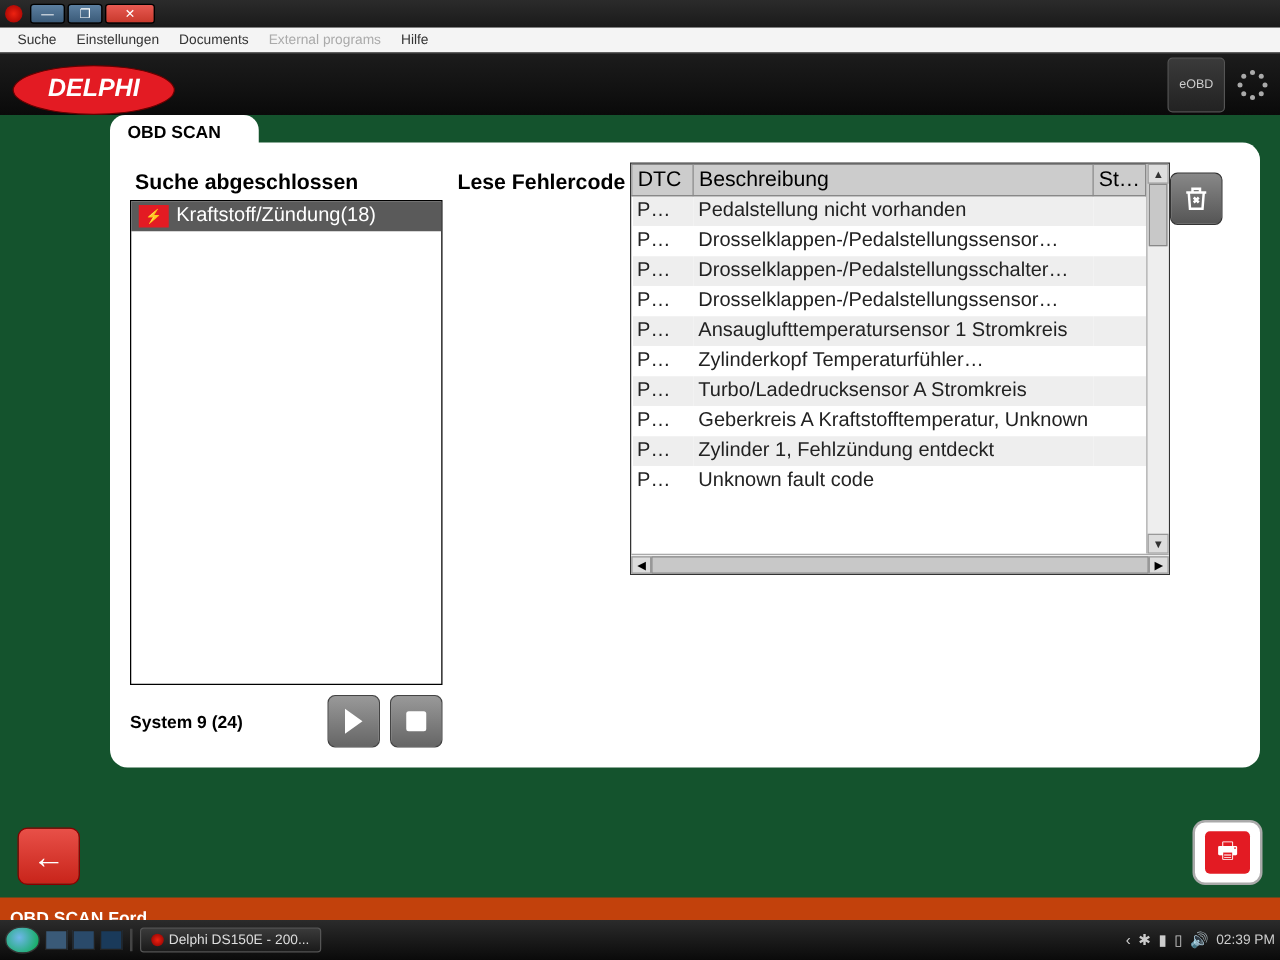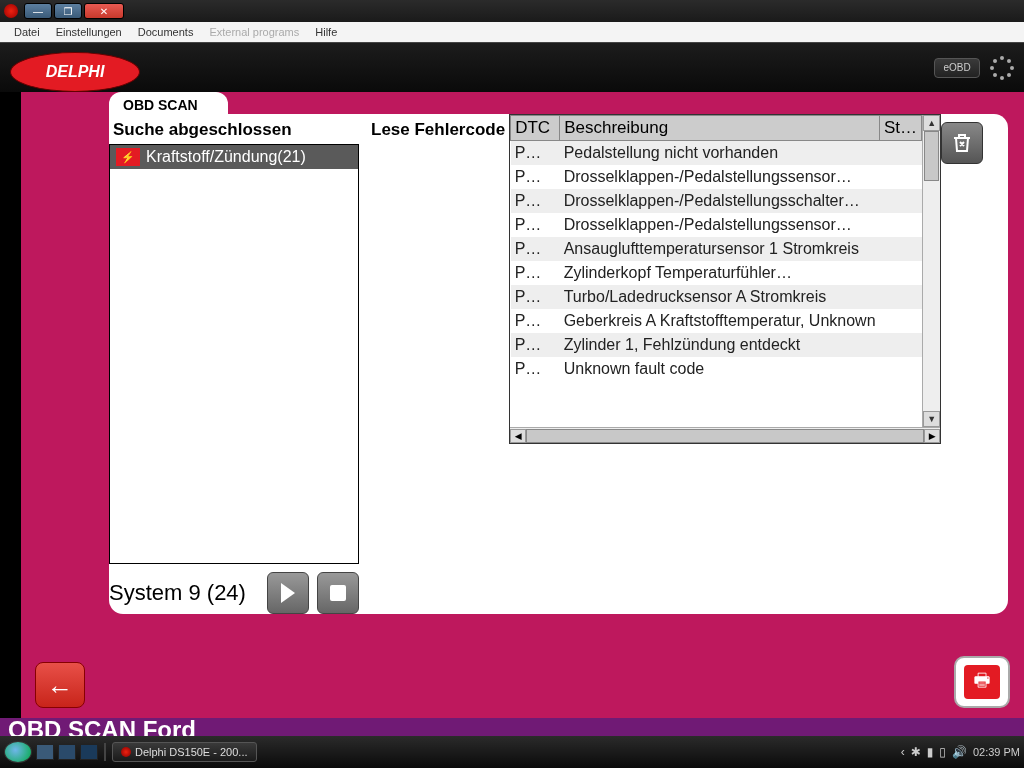--- a/index.html
+++ b/index.html
@@ -15,43 +15,43 @@
 .win-max { background: linear-gradient(#5c7fa0,#3a5a78); }
 .win-close { background: linear-gradient(#e85a52,#c8392c); width: 40px; }
 
 
 .menubar { height: 20px; background: #f4f4f4; display: flex; align-items: center; padding: 0 6px; font-size: 11px; color: #333; }
 .menubar .item { padding: 2px 8px; cursor: pointer; }
 .menubar .item.disabled { color: #aaa; }
 
 
 .brandbar { height: 50px; background: linear-gradient(#1c1c1c,#0a0a0a); border-top: 1px solid #444; display: flex; align-items: center; padding: 0 10px; position: relative; }
-.delphi-logo { width: 130px; height: 40px; background: #e31b23; border-radius: 50% / 50%; display: flex; align-items: center; justify-content: center; color: #fff; font-weight: bold; font-style: italic; font-size: 16px; border: 1px solid #600; margin-top: 8px; }
+.delphi-logo { width: 130px; height: 40px; background: #e31b23; border-radius: 50% / 50%; display: flex; align-items: center; justify-content: center; color: #fff; font-weight: bold; font-style: italic; font-size: 20px; border: 1px solid #600; margin-top: 8px; }
 .brand-right { position: absolute; right: 8px; display: flex; align-items: center; gap: 8px; }
-.eobd-btn { width: 46px; height: 20px; background: linear-gradient(#3a3a3a,#222); border: 1px solid #555; border-radius: 4px; color: #ccc; font-size: 10px; display: flex; align-items: center; justify-content: center; cursor: pointer; }
+.eobd-btn { width: 46px; height: 44px; background: linear-gradient(#3a3a3a,#222); border: 1px solid #555; border-radius: 4px; color: #ccc; font-size: 10px; display: flex; align-items: center; justify-content: center; cursor: pointer; }
 .dots-icon { width: 28px; height: 28px; display: flex; align-items: center; justify-content: center; }
 .dots-icon svg circle { fill: #aaa; }
 
 
-.main-area { position: absolute; left: 0; right: 0; top: 92px; bottom: 48px; background: #be185d; margin-left: 21px; }
+.main-area { position: absolute; left: 0; right: 0; top: 92px; bottom: 48px; background: #14532d; }
 
 
 .tab-label { position: absolute; left: 88px; top: 0; background: #fff; color: #000; font-size: 14px; font-weight: bold; padding: 5px 30px 5px 14px; border-radius: 12px 12px 0 0; z-index: 2; }
-.panel { position: absolute; left: 88px; right: 16px; top: 22px; height: 500px; background: #fff; border-radius: 0 14px 14px 14px; display: flex; gap: 8px; }
+.panel { position: absolute; left: 88px; right: 16px; top: 22px; height: 500px; background: #fff; border-radius: 0 14px 14px 14px; padding: 16px; display: flex; gap: 8px; }
 .panel-left { width: 250px; display: flex; flex-direction: column; }
 .panel-right { flex: 1; display: flex; flex-direction: row; }
 
 .section-title { font-size: 17px; font-weight: bold; color: #000; margin: 6px 4px 4px; }
 
 .left-list { flex: 1; border: 1px solid #000; background: #fff; }
 .left-row { background: #5a5a5a; color: #fff; font-size: 16px; padding: 3px 6px; display: flex; align-items: center; gap: 6px; }
 .row-icon { width: 24px; height: 18px; background: #e31b23; display: flex; align-items: center; justify-content: center; color: #fff; font-size: 11px; font-weight: bold; }
 
 .left-footer { display: flex; align-items: center; gap: 8px; margin-top: 8px; }
-.left-footer-text { font-size: 22px; font-weight: normal; flex: 1; }
+.left-footer-text { font-size: 14px; font-weight: bold; flex: 1; }
 .sq-btn { width: 42px; height: 42px; background: linear-gradient(#999,#666); border: 1px solid #444; border-radius: 6px; display: flex; align-items: center; justify-content: center; cursor: pointer; }
 .sq-btn.play::before { content: ""; border-left: 14px solid #fff; border-top: 10px solid transparent; border-bottom: 10px solid transparent; }
 .sq-btn.stop::before { content: ""; width: 16px; height: 16px; background: #fff; border-radius: 2px; }
 
 
 .right-table-wrap { border: 1px solid #333; background: #fff; display: flex; flex-direction: column; height: 330px; }
 .table-scroll { flex: 1; overflow: hidden; position: relative; }
 .dtc-table { width: calc(100% - 18px); border-collapse: collapse; font-size: 16px; color: #222; }
 .dtc-table th { background: #ccc; color: #000; text-align: left; padding: 2px 4px; border: 1px solid #888; font-weight: normal; font-size: 17px; }
 .dtc-table td { padding: 3px 4px; white-space: nowrap; overflow: hidden; text-overflow: ellipsis; }
@@ -72,21 +72,21 @@
 
 .no-systems { position: absolute; left: 0; right: 0; top: 435px; text-align: center; font-size: 22px; font-weight: bold; color: #000; }
 
 
 .back-btn { position: absolute; left: 14px; bottom: 12px; width: 50px; height: 46px; background: linear-gradient(#e85048,#c8241a); border: 1px solid #800; border-radius: 8px; display: flex; align-items: center; justify-content: center; cursor: pointer; }
 .back-btn::before { content: "←"; color: #fff; font-size: 26px; font-weight: bold; }
 .print-btn { position: absolute; right: 14px; bottom: 12px; width: 56px; height: 52px; background: #fff; border: 2px solid #aaa; border-radius: 10px; display: flex; align-items: center; justify-content: center; cursor: pointer; }
 .print-btn .inner { width: 36px; height: 34px; background: #e31b23; border-radius: 4px; display:flex; align-items:center; justify-content:center; color:#fff; font-size:18px; }
 
 
-.status-footer { position: absolute; left: 0; right: 0; bottom: 26px; height: 24px; background: #701a75; color: #fff; font-size: 24px; font-weight: bold; padding: 0 8px; display: flex; align-items: center; }
+.status-footer { position: absolute; left: 0; right: 0; bottom: 26px; height: 24px; background: #c2410c; color: #fff; font-size: 14px; font-weight: bold; padding: 0 8px; display: flex; align-items: flex-end; }
 
 
 .taskbar { position: absolute; left: 0; right: 0; bottom: 0; height: 32px; background: linear-gradient(#2b2b2b,#0a0a0a); display: flex; align-items: center; padding: 0 4px; gap: 4px; }
 .start-orb { width: 28px; height: 22px; border-radius: 50%; background: radial-gradient(circle at 40% 40%, #6fb6ea, #0a4); border: 1px solid #333; cursor: pointer; }
 .task-icon { width: 18px; height: 16px; background: #3a5a78; border: 1px solid #222; cursor: pointer; }
 .task-item { height: 20px; padding: 0 8px; background: linear-gradient(#3a3a3a,#1a1a1a); border: 1px solid #555; border-radius: 3px; color: #ddd; font-size: 11px; display: flex; align-items: center; gap: 4px; cursor: pointer; }
 .task-item .dot { width: 10px; height: 10px; background: radial-gradient(#e21,#800); border-radius: 50%; }
 .tray { margin-left: auto; display: flex; align-items: center; gap: 6px; color: #ccc; font-size: 11px; }
 .tray .ic { font-size: 12px; cursor: pointer; }
 </style>
@@ -96,21 +96,21 @@
 <div class="win-titlebar">
   <div class="icon"></div>
   <div class="win-controls">
     <div class="win-btn win-min">—</div>
     <div class="win-btn win-max">❐</div>
     <div class="win-btn win-close">✕</div>
   </div>
 </div>
 
 <div class="menubar">
-  <div class="item">Datei</div>
+  <div class="item">Suche</div>
   <div class="item">Einstellungen</div>
   <div class="item">Documents</div>
   <div class="item disabled">External programs</div>
   <div class="item">Hilfe</div>
 </div>
 
 <div class="brandbar">
   <div class="delphi-logo">DELPHI</div>
   <div class="brand-right">
     <div class="eobd-btn">eOBD</div>
@@ -132,21 +132,21 @@
 <div class="main-area">
   <div class="tab-label">OBD SCAN</div>
 
   <div class="panel">
 
     <div class="panel-left">
       <div class="section-title">Suche abgeschlossen</div>
       <div class="left-list">
         <div class="left-row">
           <div class="row-icon">⚡</div>
-          <span>Kraftstoff/Zündung(21)</span>
+          <span>Kraftstoff/Zündung(18)</span>
         </div>
       </div>
       <div class="left-footer">
         <div class="left-footer-text">System 9 (24)</div>
         <div class="sq-btn play"></div>
         <div class="sq-btn stop"></div>
       </div>
     </div>
 
     <div class="panel-right">

